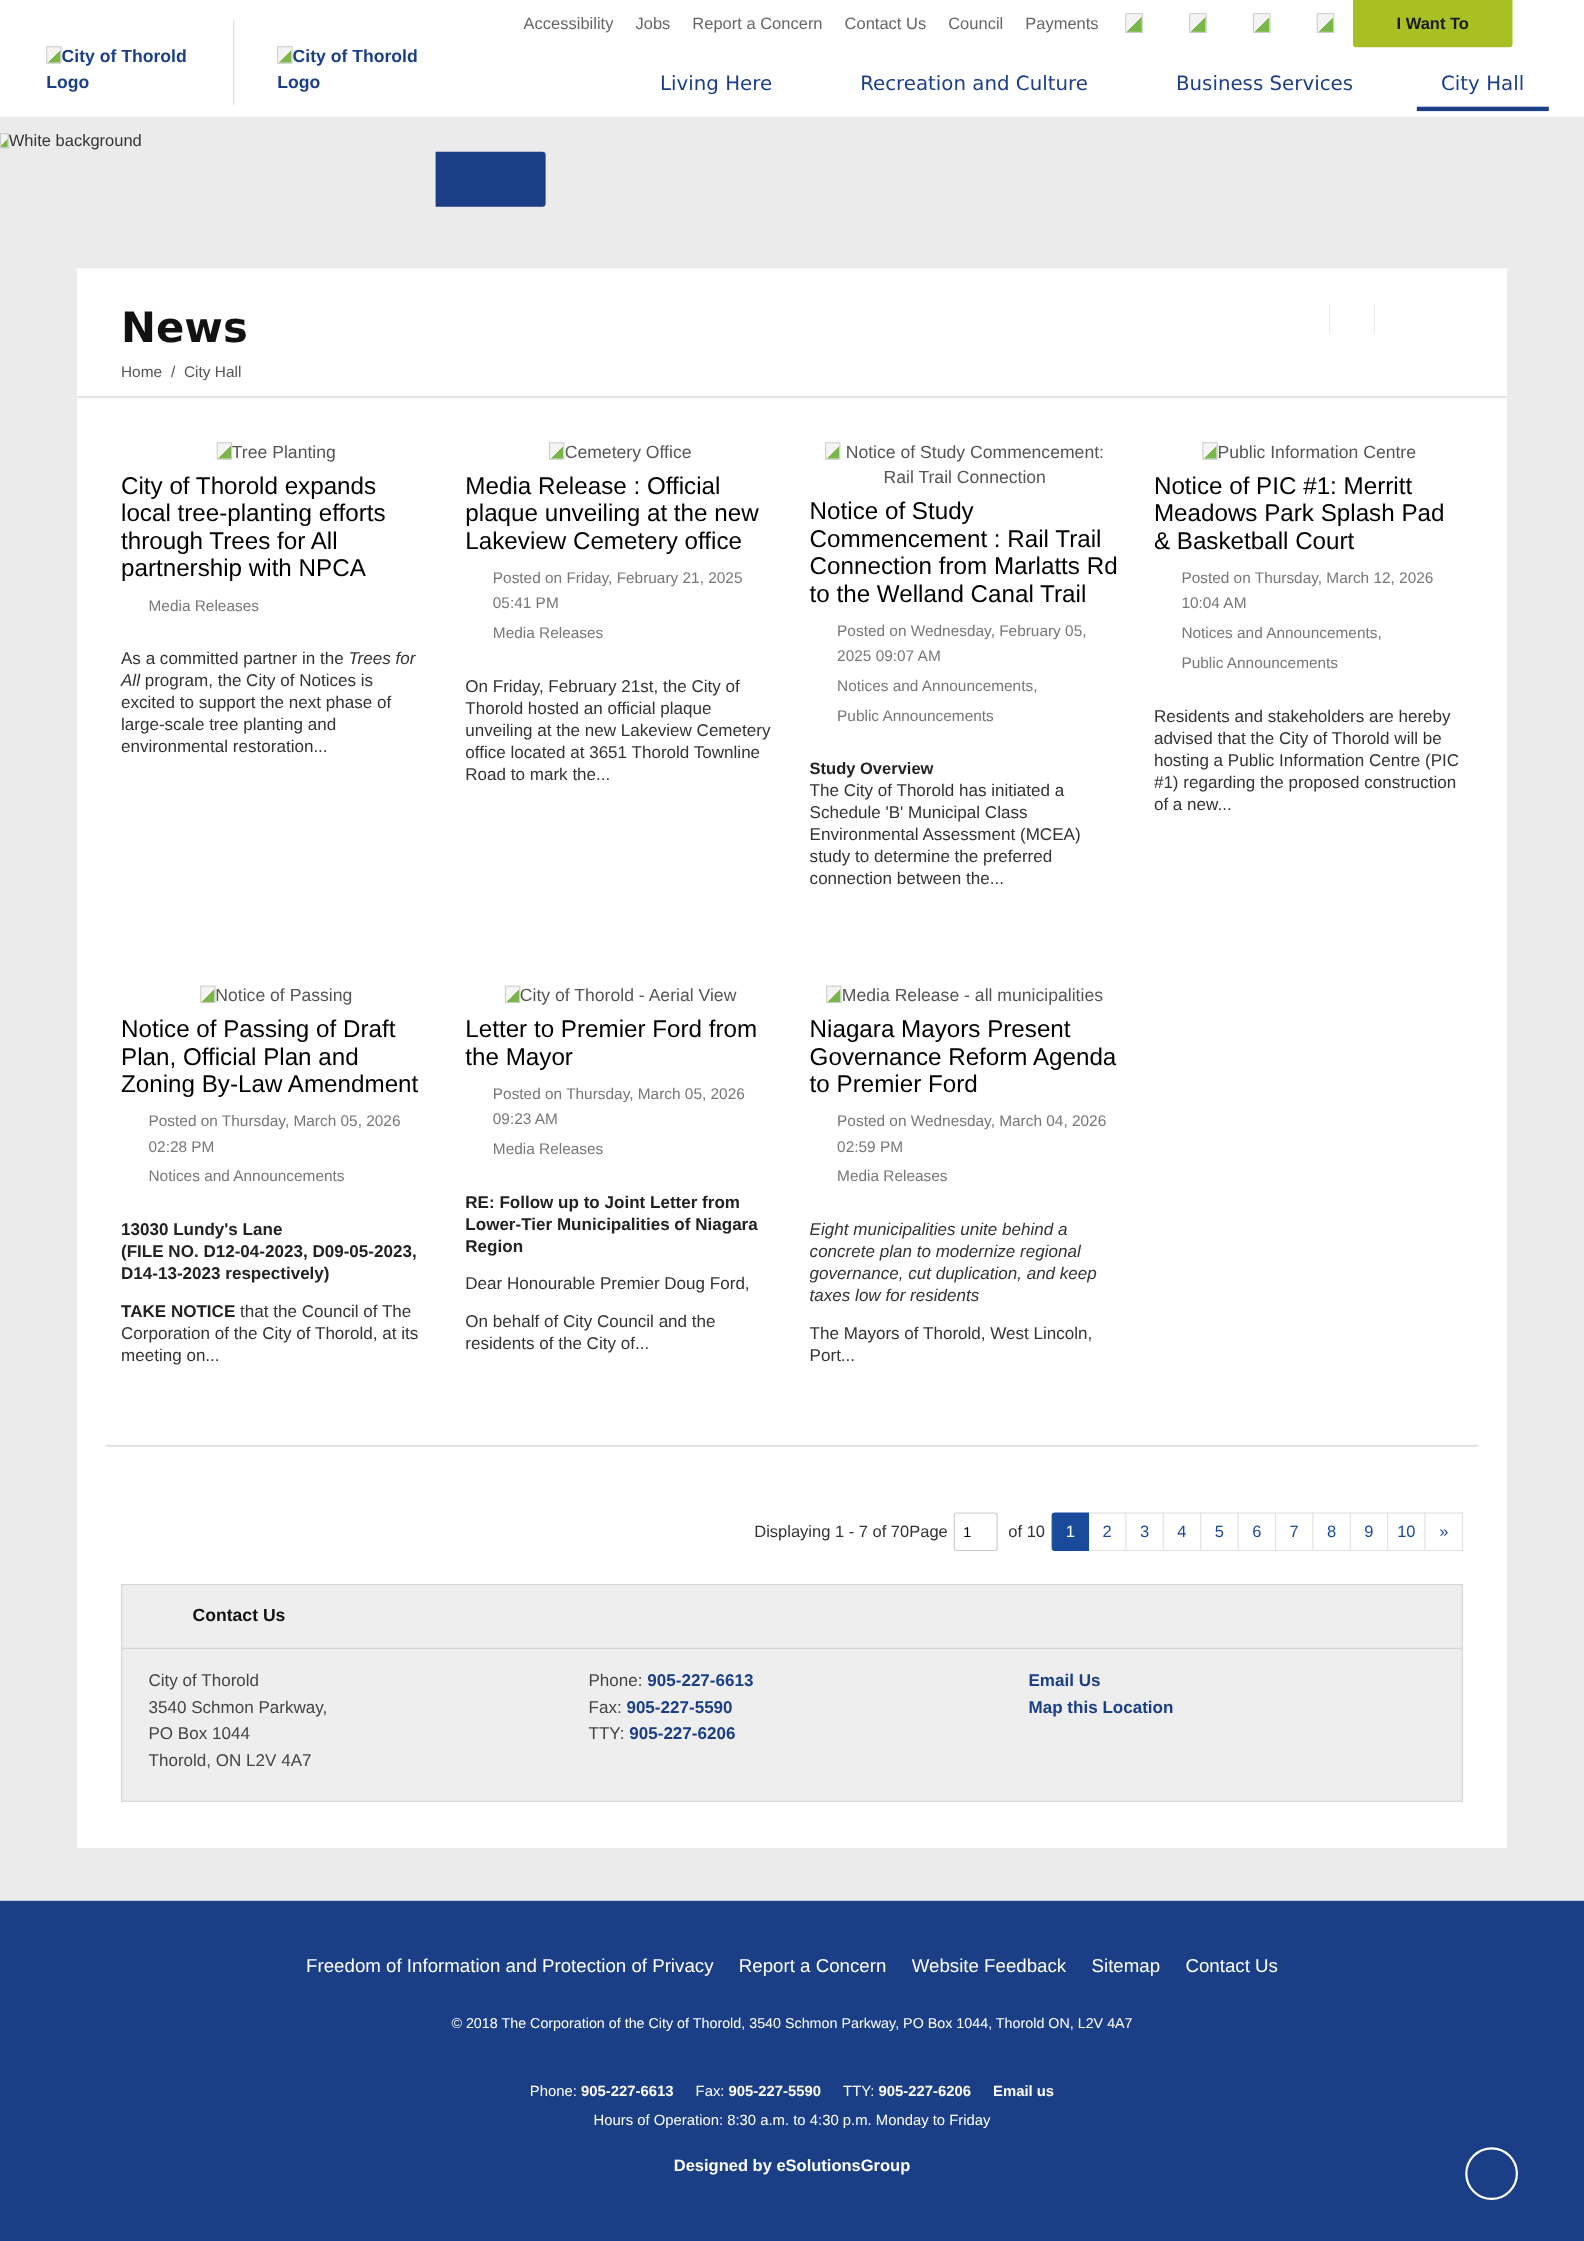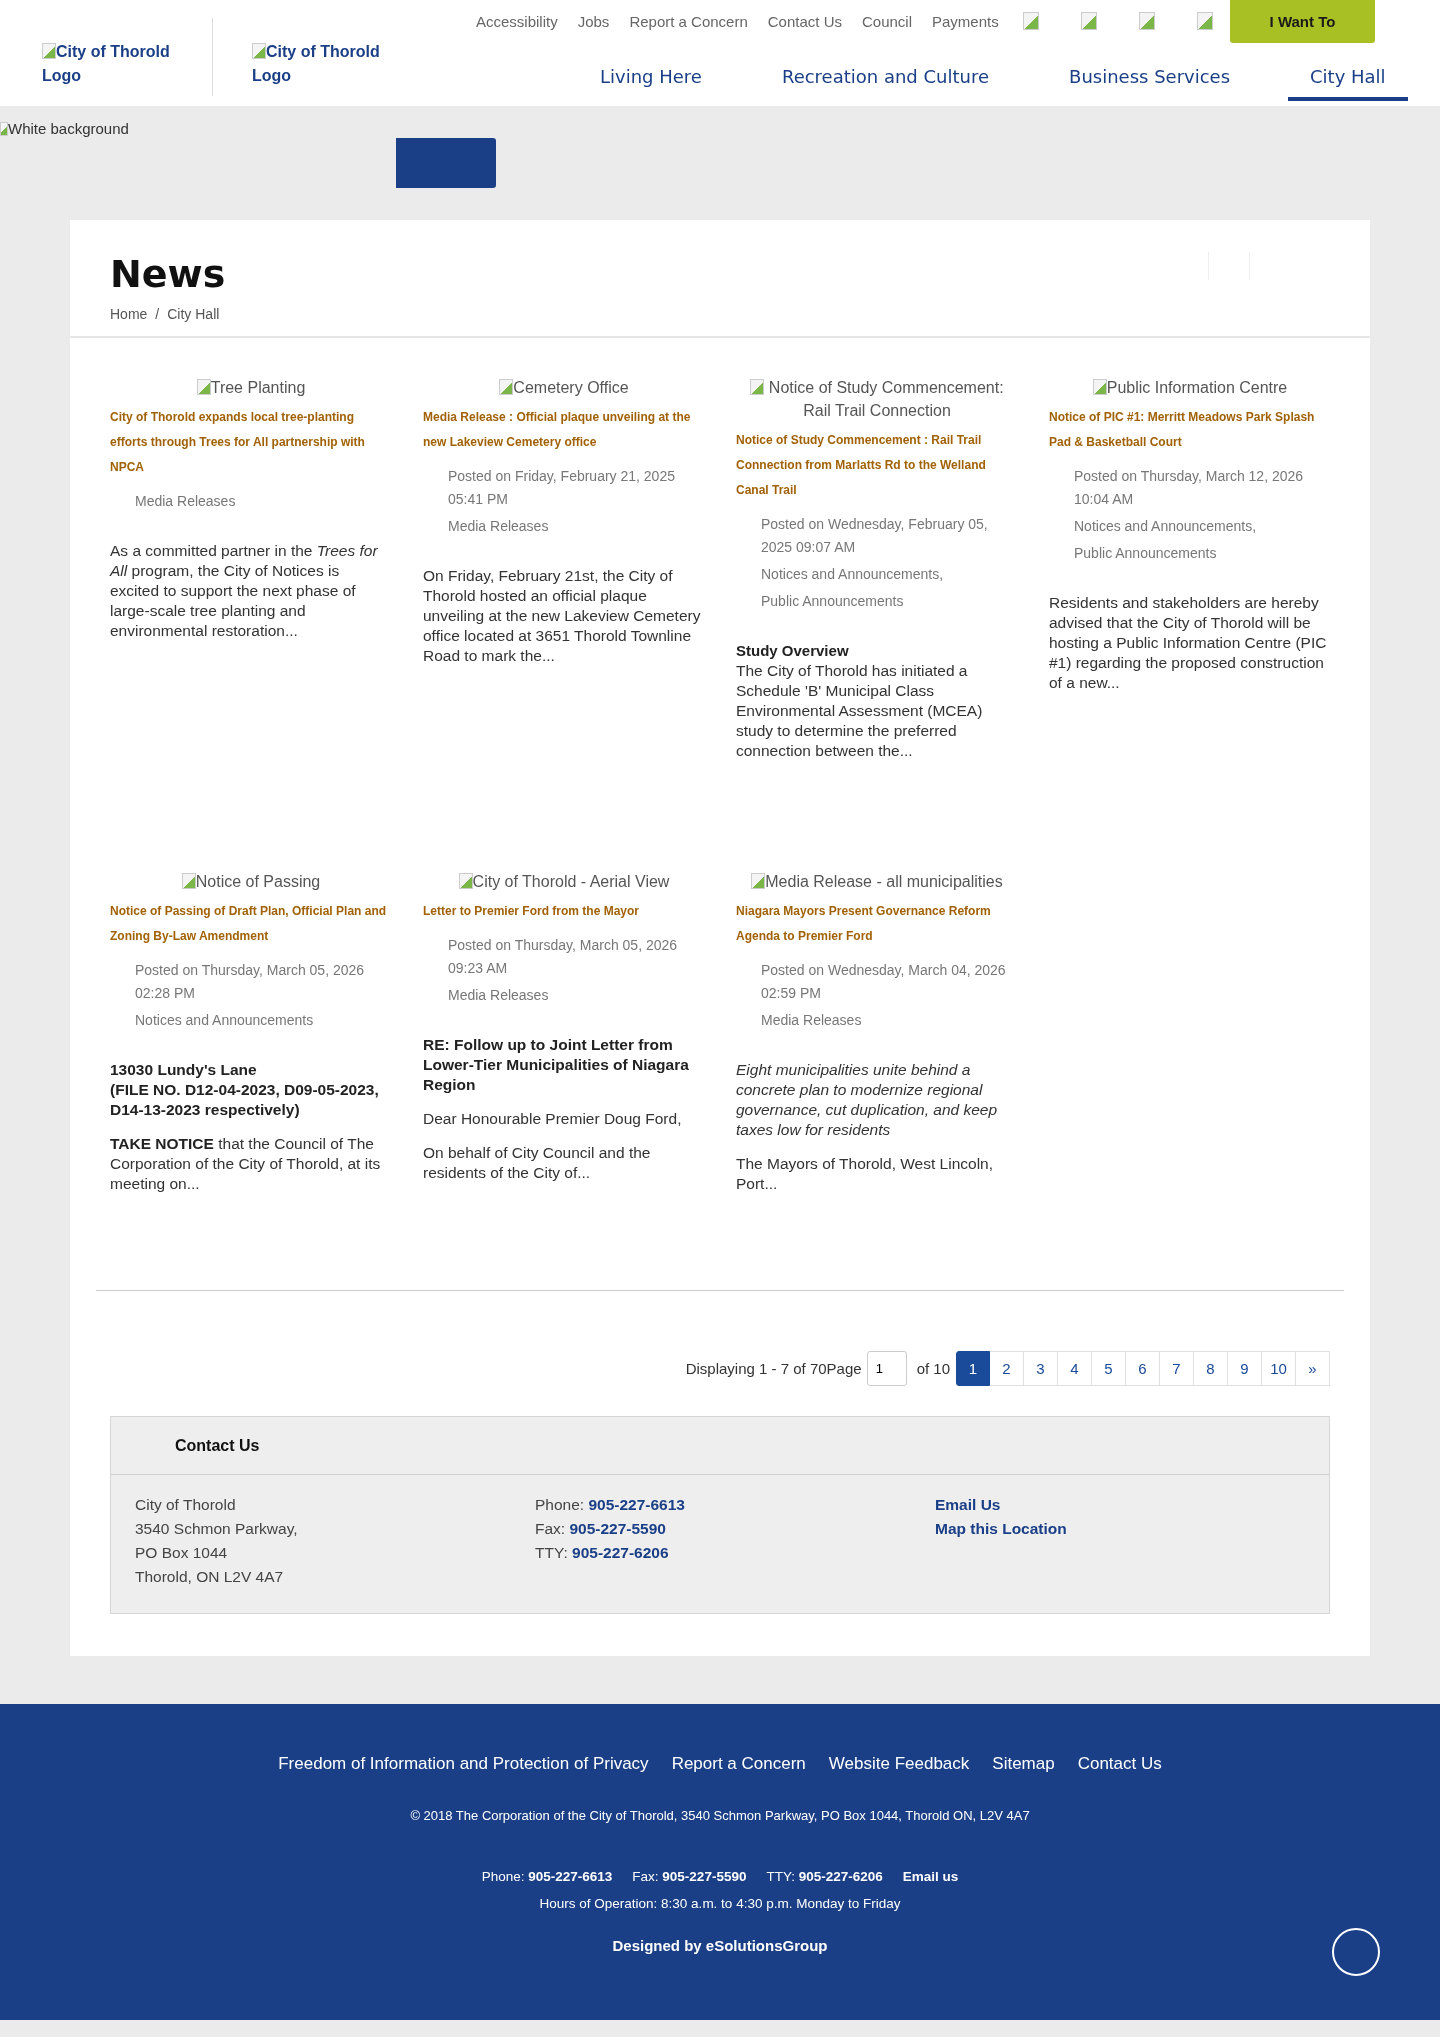--- a/index.html
+++ b/index.html
@@ -20,42 +20,42 @@
   .util-icons { display: flex; gap: 22px; margin-left: 4px; }
   .util-icon { width: 16px; height: 18px; border: 1px solid #ccc; background: linear-gradient(135deg, #f4f4f4 55%, #7ab648 55%); }
 
   .iwant-btn { position: absolute; left: 1230px; top: 0; width: 145px; height: 43px; background: #a8c024; border-radius: 0 0 3px 3px; font-weight: bold; font-size: 15px; color: #1a1a1a; display: flex; align-items: center; justify-content: center; }
 
   .main-nav { position: absolute; top: 62px; left: 560px; display: flex; }
   .main-nav a { font-size: 18px; font-weight: bold; color: #1a3f87; padding: 4px 0 12px; margin: 0 40px; position: relative; font-family: "DejaVu Sans", sans-serif; font-weight: 500; }
   .main-nav a.active::after { content: ""; position: absolute; left: -22px; right: -22px; bottom: -2px; height: 4px; background: #1a3f87; }
 
   
-  .search-area { position: relative; height: 114px; }
+  .search-area { position: relative; height: 138px; }
   .white-bg-alt { position: absolute; left: 0; top: 14px; font-size: 15px; color: #333; }
   .white-bg-alt .broken { display: inline-block; width: 8px; height: 14px; border: 1px solid #ccc; background: linear-gradient(135deg, #f4f4f4 55%, #7ab648 55%); vertical-align: -2px; }
   .search-box { position: absolute; left: 396px; top: 32px; width: 974px; height: 50px; display: flex; }
   .search-input { flex: 1; border: none; background: #fff; font-size: 16px; padding: 0 15px; color: #444; font-family: "Liberation Sans", sans-serif; outline: none; border-radius: 3px 0 0 3px; }
   .search-input::placeholder { color: #555; }
   .search-btn { width: 100px; height: 50px; background: #1a3f87; border: none; border-radius: 0 3px 3px 0; }
 
   
   .content { margin: 0 70px; background: #fff; }
   .page-header { height: 118px; padding: 32px 40px 0; border-bottom: 2px solid #e6e6e6; position: relative; }
   .page-title { font-size: 38px; font-weight: bold; color: #111; font-family: "DejaVu Sans", sans-serif; }
   .breadcrumb { margin-top: 10px; font-size: 14px; color: #555; display: flex; gap: 8px; }
   .tool-lines { position: absolute; right: 120px; top: 32px; display: flex; gap: 40px; }
   .tool-lines span { width: 1px; height: 28px; background: #eee; }
 
   .news-grid { padding: 38px 40px 0; display: grid; grid-template-columns: repeat(4, 282px); column-gap: 31px; row-gap: 0; }
   .news-item { min-height: 494px; }
   .news-item.row2 { min-height: 420px; }
   .news-img { text-align: center; font-size: 16px; color: #555; line-height: 23px; margin-bottom: 6px; }
   .news-img .broken { display: inline-block; width: 14px; height: 16px; vertical-align: -2px; border: 1px solid #ccc; background: linear-gradient(135deg, #f4f4f4 55%, #7ab648 55%); }
-  .news-title { display: block; font-size: 12px; font-weight: bold; color: #a16207; line-height: 25px; margin-bottom: 10px; }
+  .news-title { display: block; font-size: 22px; font-weight: normal; color: #000000; line-height: 25px; margin-bottom: 10px; }
   .news-meta { padding-left: 25px; font-size: 14px; color: #777; line-height: 23px; }
   .news-meta .cat { margin-top: 4px; }
   .news-body { margin-top: 28px; font-size: 15.5px; line-height: 20px; color: #333; }
   .news-body b { color: #222; }
   .news-body p { margin-bottom: 14px; }
   .news-body .sub { font-weight: bold; color: #222; font-size: 15px; }
 
   .grid-divider { margin: 0 26px; height: 1px; background: #ccc; }
 
   .pagination-row { display: flex; justify-content: flex-end; align-items: center; padding: 60px 40px 30px; }

